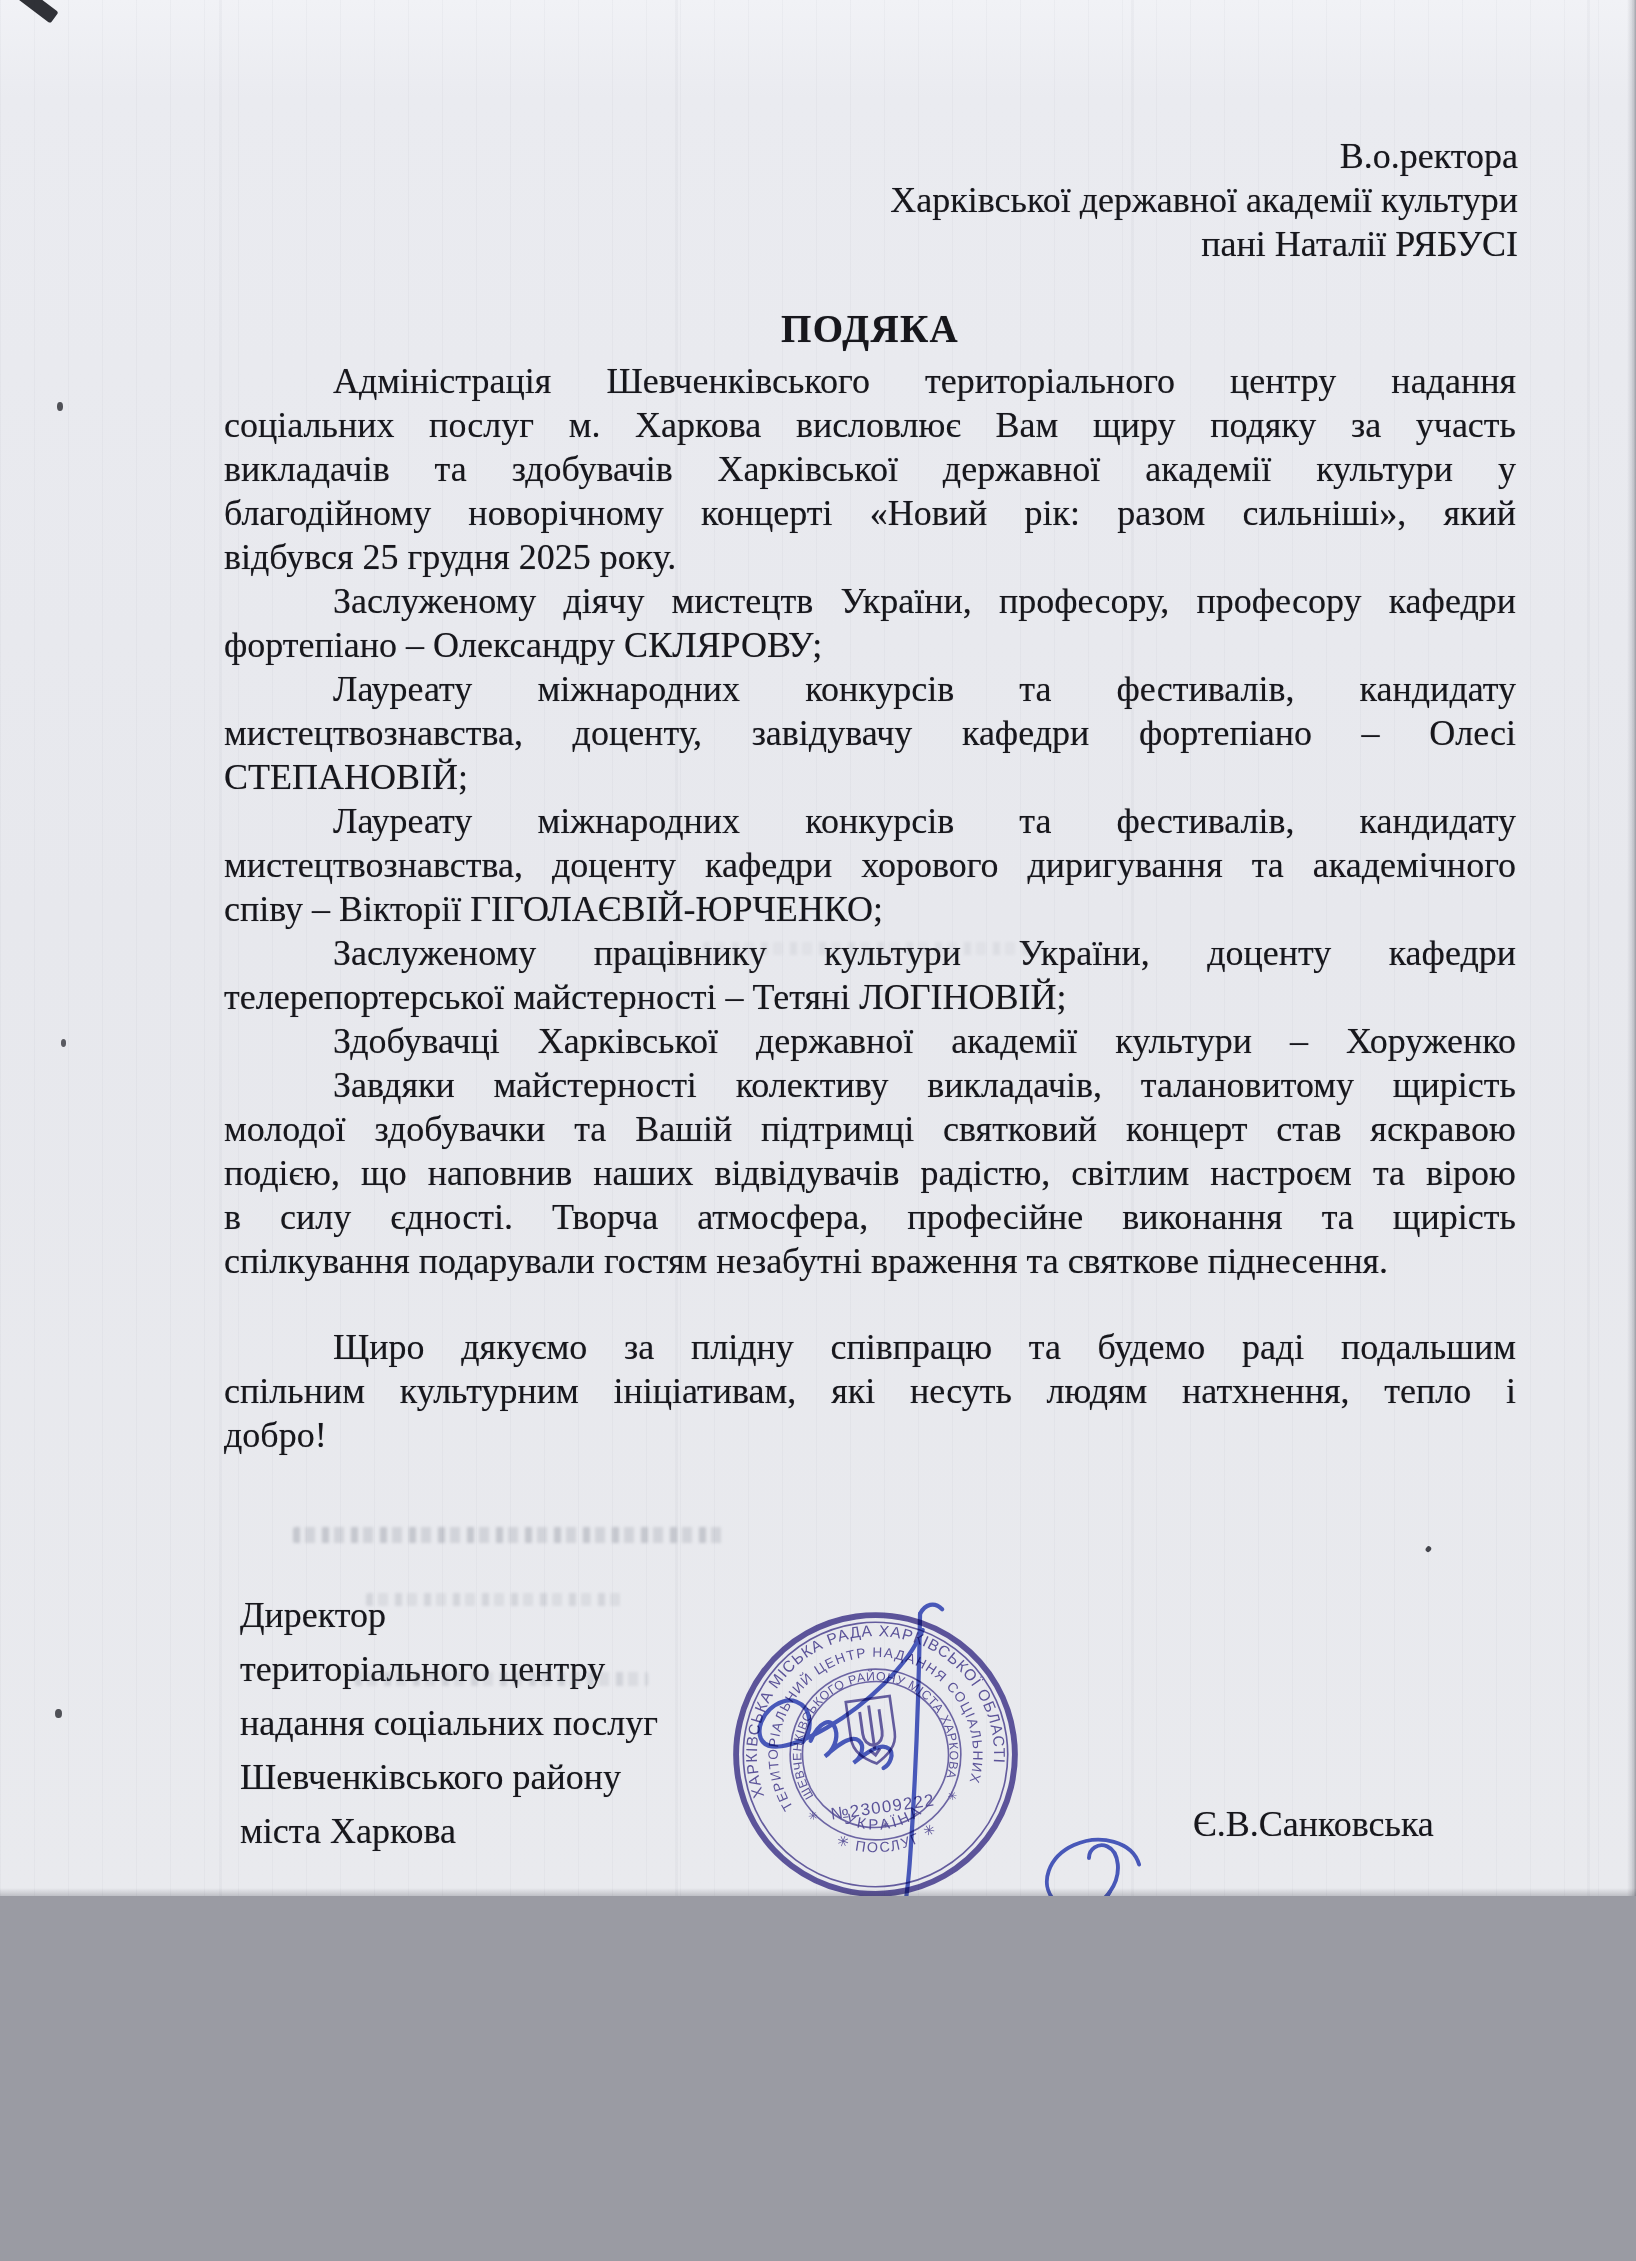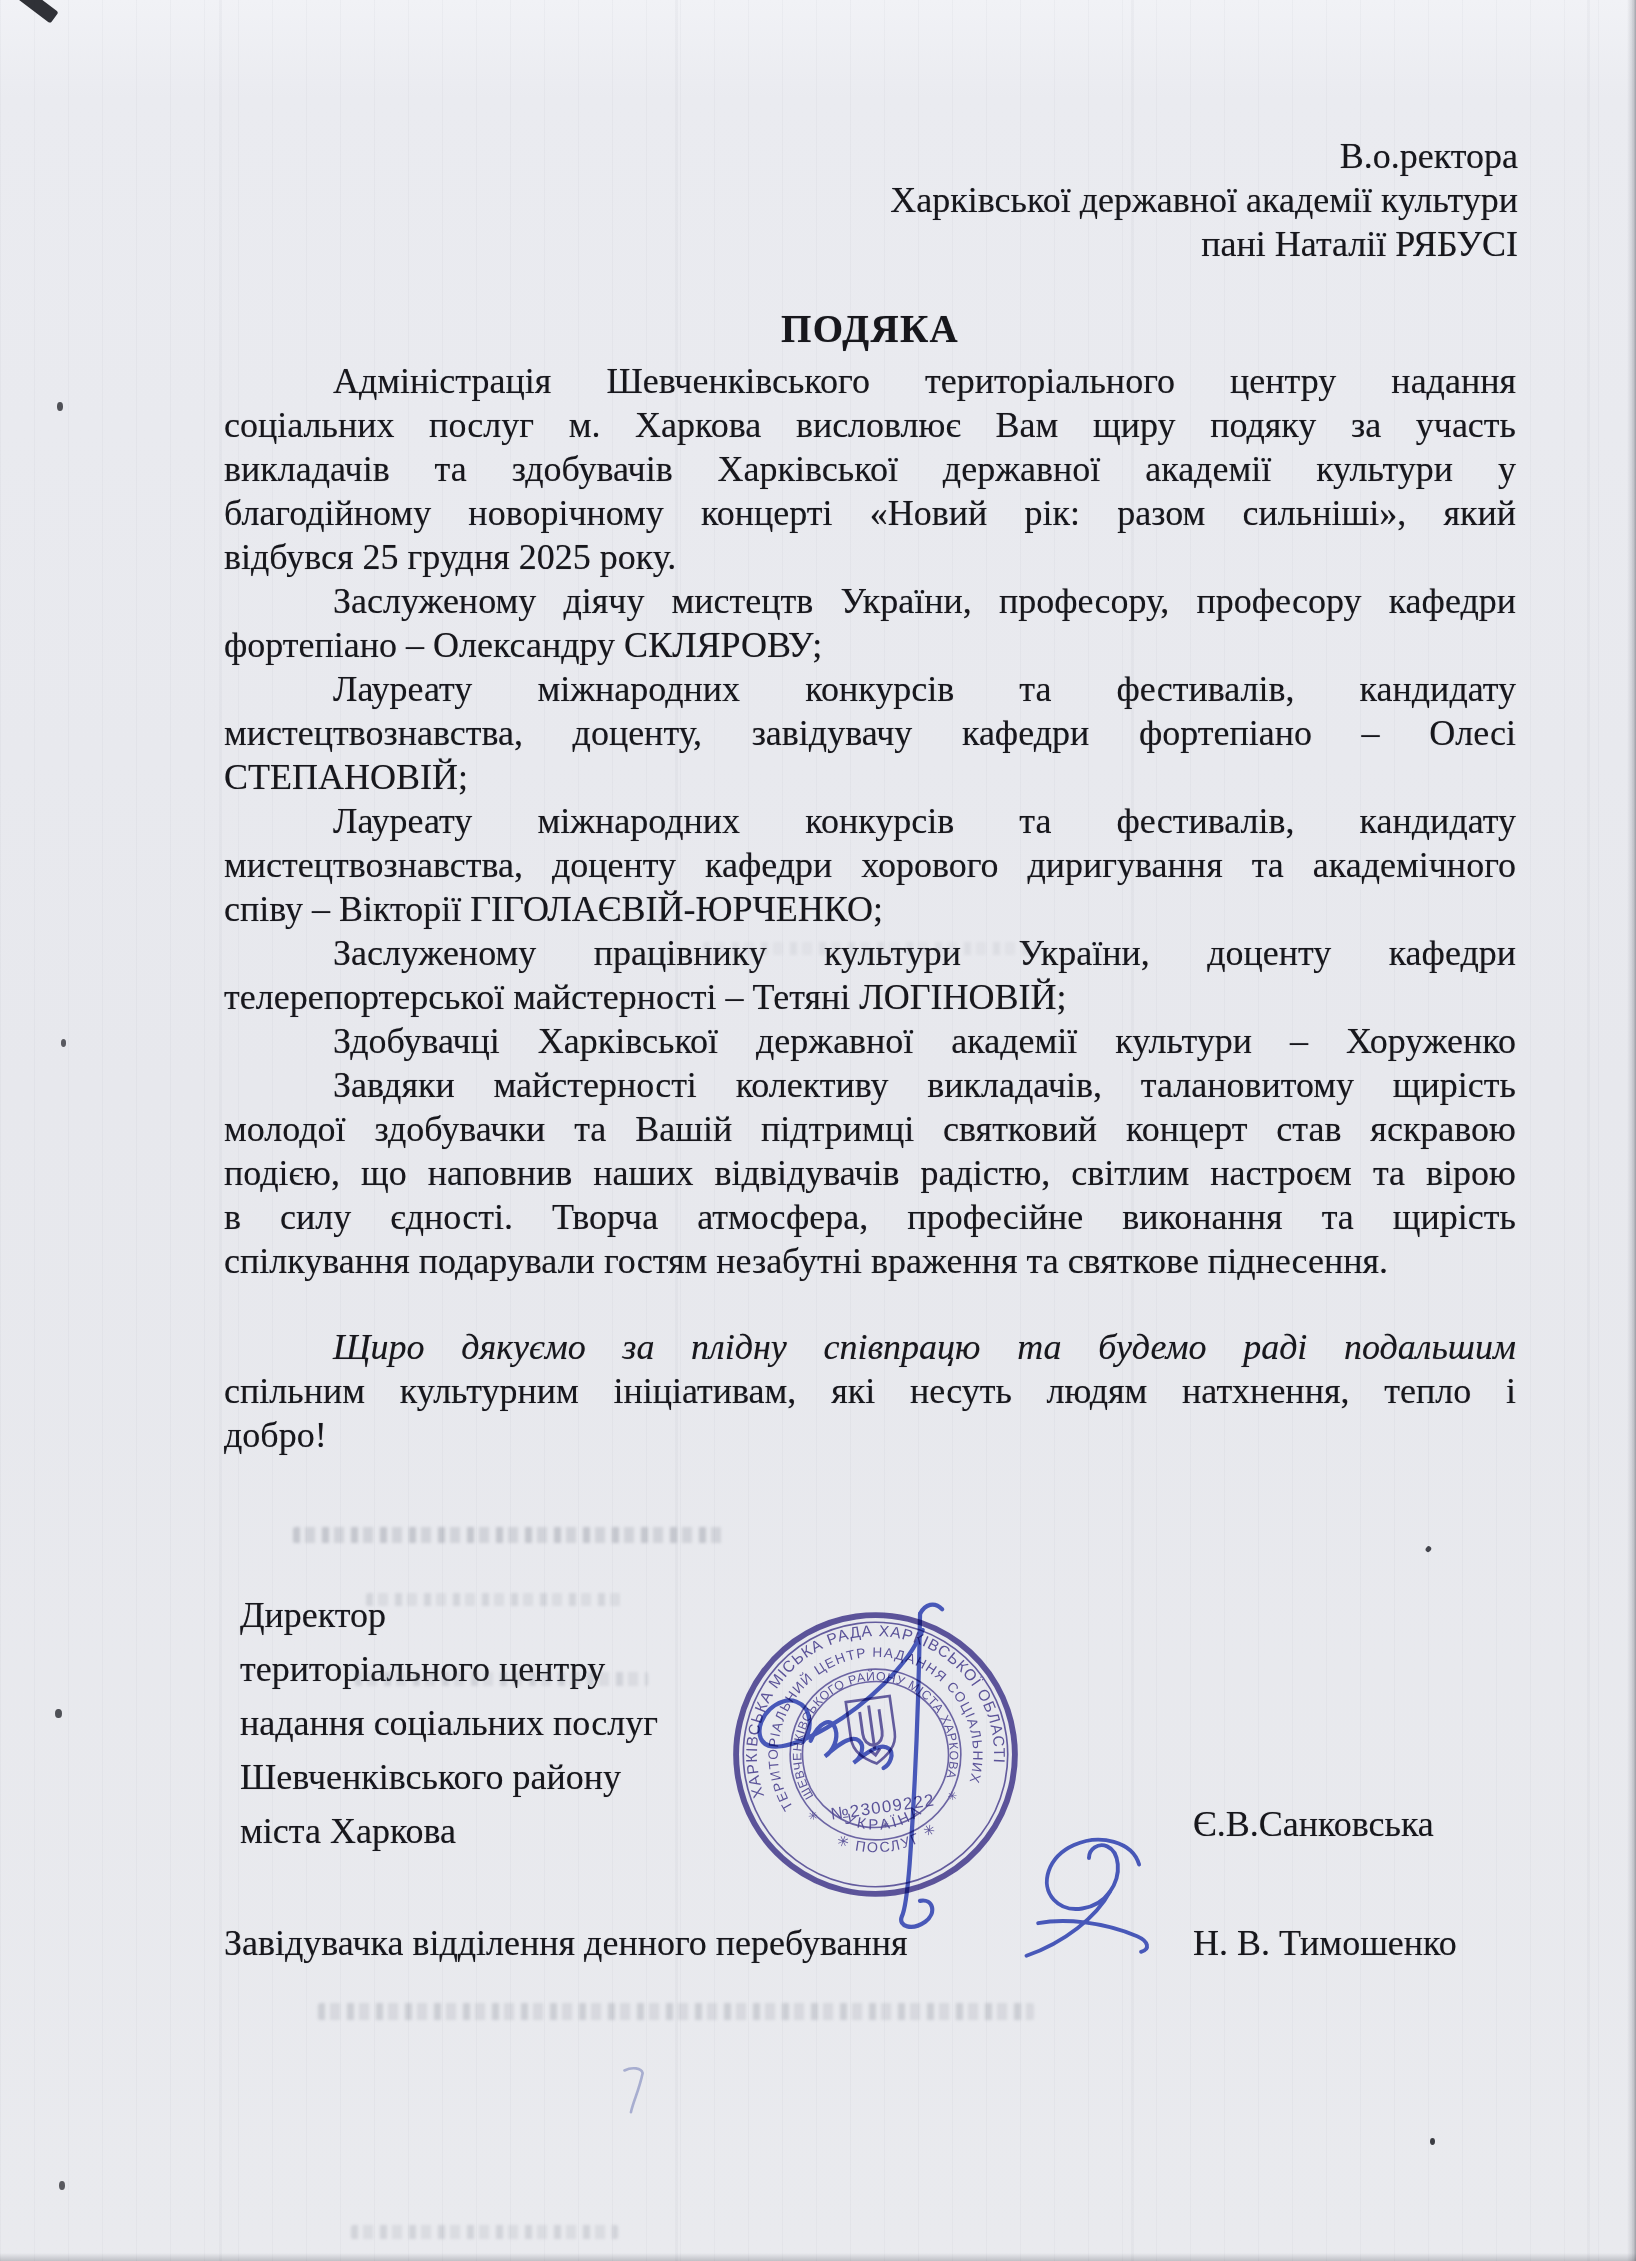--- a/index.html
+++ b/index.html
@@ -1,34 +1,34 @@
 <!DOCTYPE html>
 <html style="font-size:10.4px"><head>
 <meta charset="utf-8">
 <style>
   html,body{margin:0;padding:0;background:#9a9ba3;}
   .page{
-    position:relative; width:1637px; height:2261px; overflow:hidden;
+    position:relative; width:1637px; height:1896px; overflow:hidden;
     background:linear-gradient(180deg,#f1f2f6 0px,#eaebf0 98px,#e7e8ed 48%,#e9eaee 100%);
     font-family:"Liberation Serif",serif; color:#17171c;
   }
   .page::before{
     content:""; position:absolute; inset:0; pointer-events:none;
     background:
       repeating-linear-gradient(90deg, rgba(118,122,138,.05) 0 1.3px, rgba(0,0,0,0) 1.3px 34px),
       repeating-linear-gradient(90deg, rgba(0,0,0,0) 0 219px, rgba(126,130,146,.06) 219px 222px, rgba(0,0,0,0) 222px 456px);
   }
   .txt{text-shadow:0 0 0.8px rgba(20,20,30,.45);}
   .recipient{position:absolute; top:134px; right:119px; text-align:right; font-size:36px; line-height:44px; white-space:nowrap;}
   .title{position:absolute; top:307px; left:224px; width:1292px; text-align:center; font-size:39px; font-weight:bold; letter-spacing:1.3px; line-height:44px;}
   .body-text{position:absolute; top:359px; left:224px; width:1292px; font-size:36px;}
   .line{height:44px; line-height:44px; text-align:justify; text-align-last:justify; white-space:nowrap;}
   .line.last{text-align-last:left;}
   .line.indent{padding-left:109px;}
-  .line.space-before{margin-top:42px;font-style:italic;}
+  .line.space-before{margin-top:42px;}
   .signoff{position:absolute; top:1588px; left:240px; font-size:36px; line-height:54px; white-space:nowrap;}
   .signoff-name{position:absolute; top:1802px; left:1193px; font-size:36px; line-height:44px; white-space:nowrap;}
   .second-position{position:absolute; top:1921px; left:224px; font-size:36px; line-height:44px; white-space:nowrap;}
   .second-name{position:absolute; top:1921px; left:1193px; font-size:36px; line-height:44px; white-space:nowrap;}
   .stamp{position:absolute; left:727px; top:1606px; width:297px; height:297px; mix-blend-mode:multiply; opacity:.93;}
   .sig{position:absolute; mix-blend-mode:multiply;}
   .sig1{left:713px; top:1578px; width:280px; height:371px;}
   .sig2{left:986px; top:1819px; width:189px; height:153px;}
   .pen-mark{left:619px; top:2064px; width:33px; height:56px; opacity:.55;}
   .ghost{position:absolute; filter:blur(1.5px); border-radius:2.6px; pointer-events:none;

